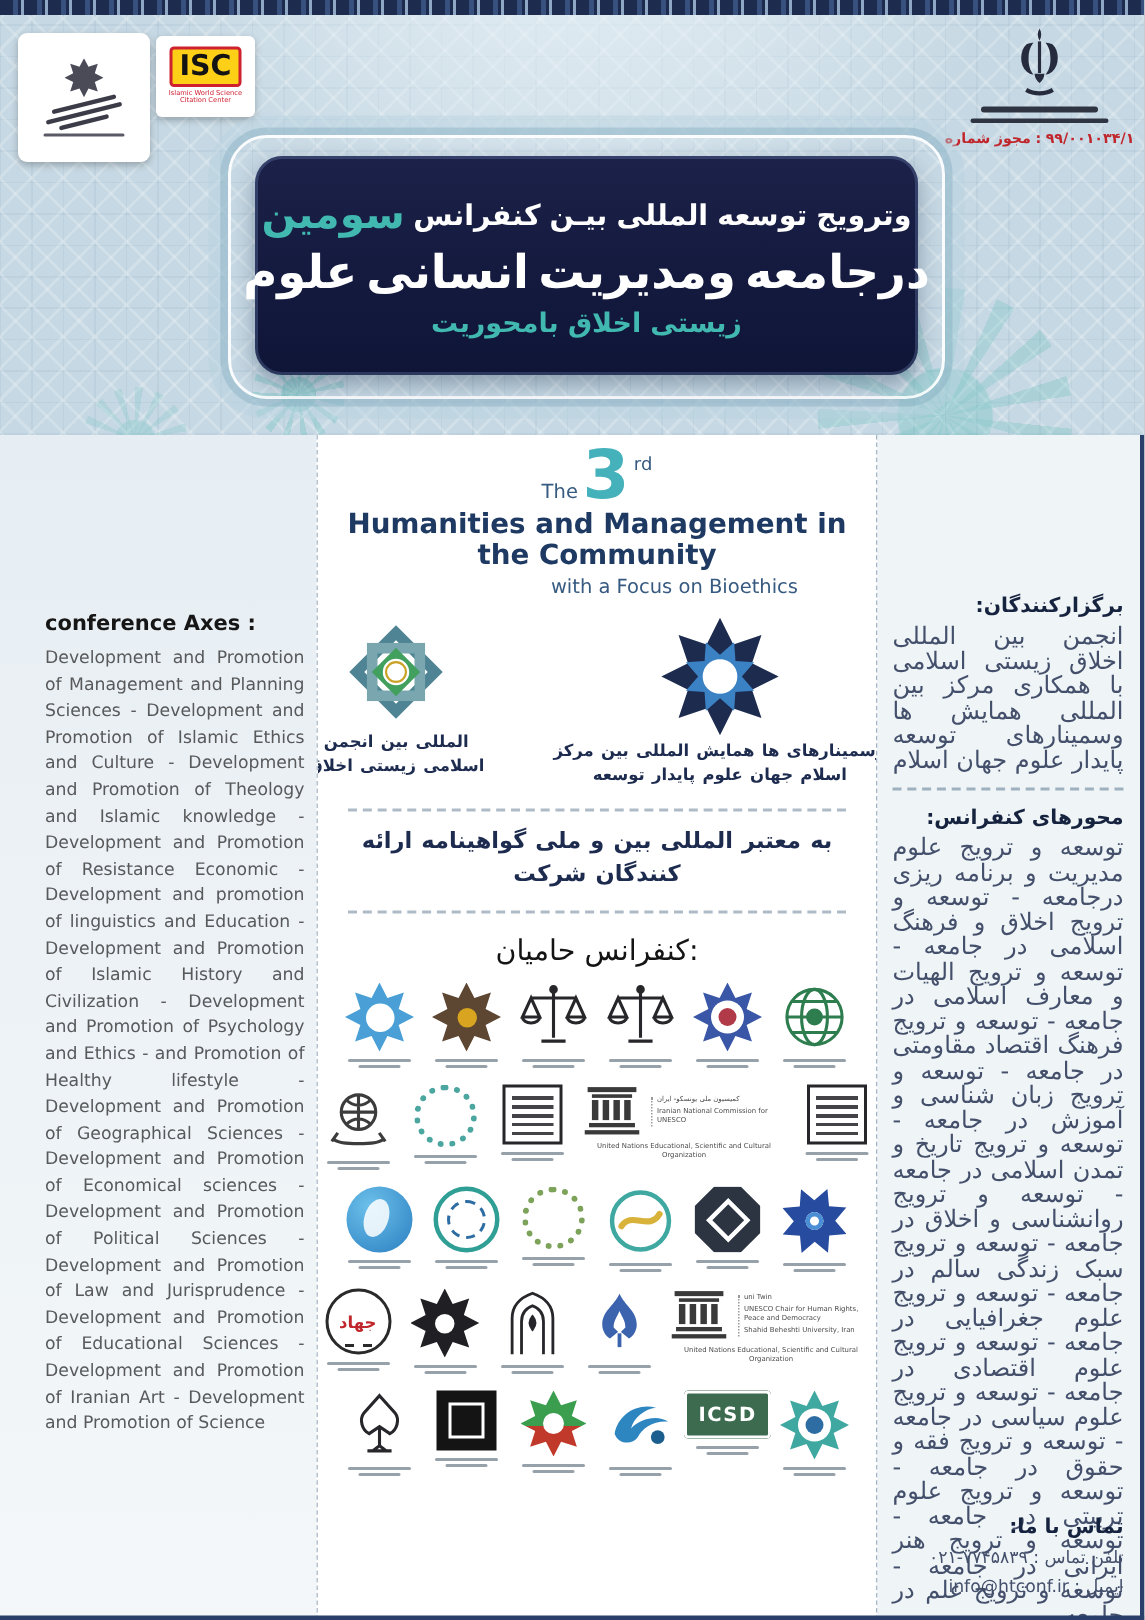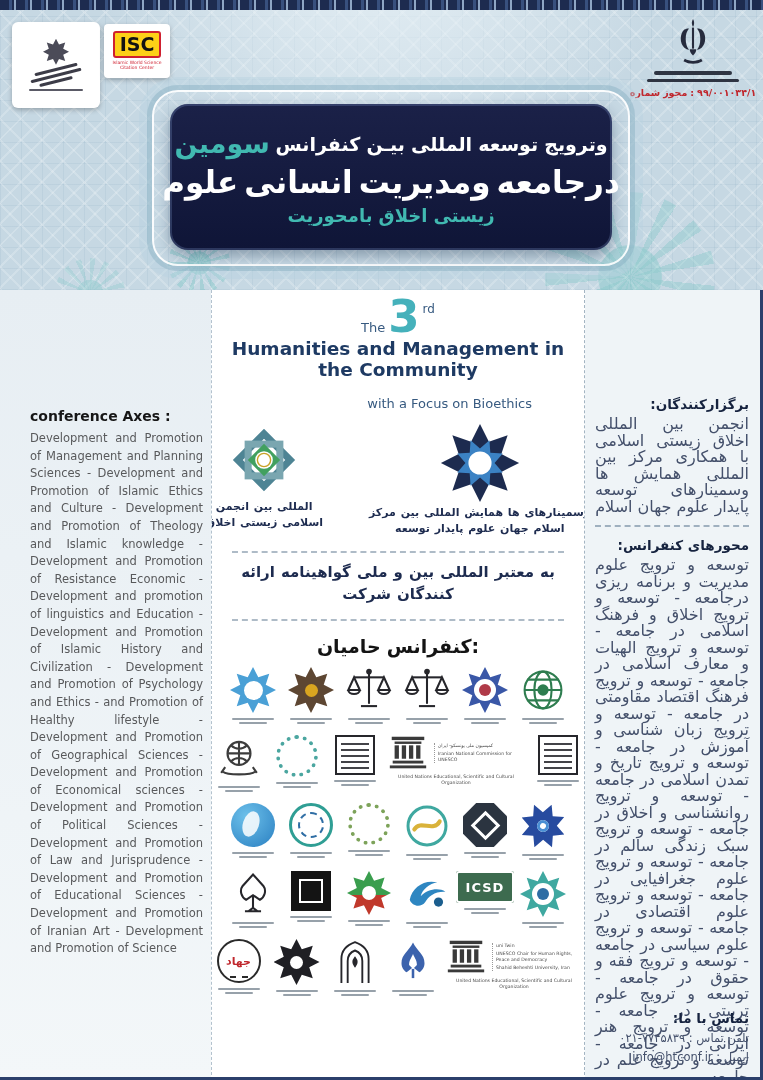--- a/index.html
+++ b/index.html
@@ -69,38 +69,38 @@
     background:linear-gradient(180deg,#e7eef3,#f3f7f9);padding:118px 8px 0 30px;overflow:hidden}
   .axes-heading{font-size:14px;font-weight:bold;color:#161616;margin-bottom:6px}
   .axes-body{font-size:11.5px;line-height:17.6px;color:#58595b;text-align:justify}
 
   .col-center{position:absolute;left:211px;top:290px;width:374px;height:790px;background:#ffffff;
     border-left:1px dashed #b3c2ce;border-right:1px dashed #a3b4c2;padding-top:10px;overflow:hidden}
   .t1{display:flex;justify-content:center;align-items:baseline;color:#375a80;font-size:13px;gap:3px;padding:0 6px}
   .t1 .n3{font-size:45px;line-height:.75;color:#45b1bb;font-weight:bold}
   .t1 .rd{align-self:flex-start;margin-top:2px;font-size:12px;color:#375a80}
   .t2{margin-top:3px;text-align:center;font-size:18.5px;font-weight:bold;color:#1e3a63}
-  .t3{margin-top:16px;text-align:right;padding-right:52px;font-size:13px;color:#375a80}
+  .t3{margin-top:3px;text-align:right;padding-right:52px;font-size:13px;color:#375a80}
 
   .org-logos{margin-top:12px;display:flex;justify-content:center;align-items:flex-start;gap:46px}
   .org-item{display:flex;flex-direction:column;align-items:center;gap:3px}
   .org-svg-a{width:74px;height:74px}
   .org-svg-b{width:80px;height:80px}
   .org-cap span{font-size:11px;font-weight:bold;color:#1d2b4f}
   .org-cap{gap:.3em}
 
   .csep{border-top:2px dashed #aebbc7;margin:16px 20px 0 20px}
   .tehran{margin-top:12px}
   .tehran span{font-size:27px;font-weight:bold;color:#c0272d}
   .site{margin-top:6px;text-align:center;font-size:28px;font-weight:bold;color:#2f5fa7;letter-spacing:5px;direction:ltr}
   .cert1{margin-top:10px}
   .cert1 span,.cert2 span{font-size:15px;font-weight:bold;color:#1d2b4f}
   .cert2{margin-top:4px}
   .supporters-h{margin-top:14px}
-  .supporters-h span{font-size:19px;font-weight:bold;color:#141414}
+  .supporters-h span{font-size:19px;font-weight:normal;color:#141414}
 
   
   #sponsor-grid{margin-top:10px;display:flex;flex-direction:column;gap:11px}
   .srow{display:flex;justify-content:center;align-items:flex-start;gap:5px}
   .lcell{width:53px;display:flex;flex-direction:column;align-items:center;gap:3px}
   .lcell.wide{width:140px}
   .logo-row{display:flex;align-items:center;gap:4px}
   .side{display:flex;flex-direction:column;gap:1.5px;border-left:1px dotted #999;padding-left:3px}
   .cap-text{font-size:4.6px;color:#4a4a4a;text-align:center;line-height:1.35;max-width:100%}
   .side .cap-text{text-align:left}
@@ -500,80 +500,20 @@
           <div class="lcell">
             <div class="ico k-knotblue" style="--c1: #274b9f; --c2: #4a8fd4; color: rgb(39, 75, 159);"></div>
             <div class="cap-bars">
               <i></i>
               <i></i>
             </div>
           </div>
         </div>
         <div class="srow">
           <div class="lcell">
-            <div class="ico k-tulip" style="--c1: #26262b; --c2: #26262b; color: rgb(38, 38, 43);">
-              <svg viewBox="0 0 40 40">
-                <g fill="none" stroke="currentColor" stroke-width="1.8">
-                  <path d="M20 3l9 10c3 4 1 10-3 12l-6-4-6 4c-4-2-6-8-3-12z"></path>
-                  <path d="M20 21v11M13 35h14M20 32l-4 3M20 32l4 3"></path>
-                </g>
-              </svg>
-            </div>
-            <div class="cap-bars">
-              <i></i>
-              <i></i>
-            </div>
-          </div>
-          <div class="lcell">
-            <div class="ico k-sqblack" style="--c1: #141414; --c2: #141414; color: rgb(20, 20, 20);"></div>
-            <div class="cap-bars">
-              <i></i>
-              <i></i>
-            </div>
-          </div>
-          <div class="lcell">
-            <div class="ico k-greenred" style="--c1: #3a9e4e; --c2: #c0392b; color: rgb(58, 158, 78);"></div>
-            <div class="cap-bars">
-              <i></i>
-              <i></i>
-            </div>
-          </div>
-          <div class="lcell">
-            <div class="ico k-swoosh" style="--c1: #2e86c1; --c2: #1b5e8e; color: rgb(46, 134, 193);">
-              <svg viewBox="0 0 40 40">
-                <g fill="currentColor">
-                  <path d="M5 25C7 14 18 7 29 10c-7 .8-13 6-14.5 12C20 16 30 14 36 18c-9-.5-15 4-17.5 9C15 32 7 31 5 25z"></path>
-                  <circle cx="30" cy="27" r="4" fill="var(--c2)"></circle>
-                </g>
-              </svg>
-            </div>
-            <div class="cap-bars">
-              <i></i>
-              <i></i>
-            </div>
-          </div>
-          <div class="lcell">
-            <div class="ico k-badge" style="--c1: #3d6b4f; --c2: #3d6b4f; color: rgb(61, 107, 79);">
-              <span class="ico-text">ICSD</span>
-            </div>
-            <div class="cap-bars">
-              <i></i>
-              <i></i>
-            </div>
-          </div>
-          <div class="lcell">
-            <div class="ico k-mandala" style="--c1: #3fa8a0; --c2: #2e6da4; color: rgb(63, 168, 160);"></div>
-            <div class="cap-bars">
-              <i></i>
-              <i></i>
-            </div>
-          </div>
-        </div>
-        <div class="srow">
-          <div class="lcell">
             <div class="ico k-jihad" style="--c1: #2a2a2a; --c2: #c0272d; color: rgb(42, 42, 42);">
               <span class="ico-text">جهاد</span>
             </div>
             <div class="cap-bars">
               <i></i>
               <i></i>
             </div>
           </div>
           <div class="lcell">
             <div class="ico k-star8" style="--c1: #1f1f24; --c2: #ffffff; color: rgb(31, 31, 36);"></div>
@@ -628,20 +568,80 @@
               </div>
               <div class="side">
                 <div class="cap-text">uni Twin</div>
                 <div class="cap-text">UNESCO Chair for Human Rights, Peace and Democracy</div>
                 <div class="cap-text">Shahid Beheshti University, Iran</div>
               </div>
             </div>
             <div class="cap-text">United Nations Educational, Scientific and Cultural Organization</div>
           </div>
         </div>
+        <div class="srow">
+          <div class="lcell">
+            <div class="ico k-tulip" style="--c1: #26262b; --c2: #26262b; color: rgb(38, 38, 43);">
+              <svg viewBox="0 0 40 40">
+                <g fill="none" stroke="currentColor" stroke-width="1.8">
+                  <path d="M20 3l9 10c3 4 1 10-3 12l-6-4-6 4c-4-2-6-8-3-12z"></path>
+                  <path d="M20 21v11M13 35h14M20 32l-4 3M20 32l4 3"></path>
+                </g>
+              </svg>
+            </div>
+            <div class="cap-bars">
+              <i></i>
+              <i></i>
+            </div>
+          </div>
+          <div class="lcell">
+            <div class="ico k-sqblack" style="--c1: #141414; --c2: #141414; color: rgb(20, 20, 20);"></div>
+            <div class="cap-bars">
+              <i></i>
+              <i></i>
+            </div>
+          </div>
+          <div class="lcell">
+            <div class="ico k-greenred" style="--c1: #3a9e4e; --c2: #c0392b; color: rgb(58, 158, 78);"></div>
+            <div class="cap-bars">
+              <i></i>
+              <i></i>
+            </div>
+          </div>
+          <div class="lcell">
+            <div class="ico k-swoosh" style="--c1: #2e86c1; --c2: #1b5e8e; color: rgb(46, 134, 193);">
+              <svg viewBox="0 0 40 40">
+                <g fill="currentColor">
+                  <path d="M5 25C7 14 18 7 29 10c-7 .8-13 6-14.5 12C20 16 30 14 36 18c-9-.5-15 4-17.5 9C15 32 7 31 5 25z"></path>
+                  <circle cx="30" cy="27" r="4" fill="var(--c2)"></circle>
+                </g>
+              </svg>
+            </div>
+            <div class="cap-bars">
+              <i></i>
+              <i></i>
+            </div>
+          </div>
+          <div class="lcell">
+            <div class="ico k-badge" style="--c1: #3d6b4f; --c2: #3d6b4f; color: rgb(61, 107, 79);">
+              <span class="ico-text">ICSD</span>
+            </div>
+            <div class="cap-bars">
+              <i></i>
+              <i></i>
+            </div>
+          </div>
+          <div class="lcell">
+            <div class="ico k-mandala" style="--c1: #3fa8a0; --c2: #2e6da4; color: rgb(63, 168, 160);"></div>
+            <div class="cap-bars">
+              <i></i>
+              <i></i>
+            </div>
+          </div>
+        </div>
       </div>
   </div>
 
   <div class="col-right">
     <div class="rc-head">برگزارکنندگان:</div>
     <div class="rc-body">انجمن بین المللی اخلاق زیستی اسلامی با همکاری مرکز بین المللی همایش ها وسمینارهای توسعه پایدار علوم جهان اسلام</div>
     <div class="rsep"></div>
     <div class="rc-head">محورهای کنفرانس:</div>
     <div class="rc-body">توسعه و ترویج علوم مدیریت و برنامه ریزی درجامعه - توسعه و ترویج اخلاق و فرهنگ اسلامی در جامعه - توسعه و ترویج الهیات و معارف اسلامی در جامعه - توسعه و ترویج فرهنگ اقتصاد مقاومتی در جامعه - توسعه و ترویج زبان شناسی و آموزش در جامعه - توسعه و ترویج تاریخ و تمدن اسلامی در جامعه - توسعه و ترویج روانشناسی و اخلاق در جامعه - توسعه و ترویج سبک زندگی سالم در جامعه - توسعه و ترویج علوم جغرافیایی در جامعه - توسعه و ترویج علوم اقتصادی در جامعه - توسعه و ترویج علوم سیاسی در جامعه - توسعه و ترویج فقه و حقوق در جامعه - توسعه و ترویج علوم تربیتی در جامعه - توسعه و ترویج هنر ایرانی در جامعه - توسعه و ترویج علم در جامعه</div>
     <div class="rsep"></div>

